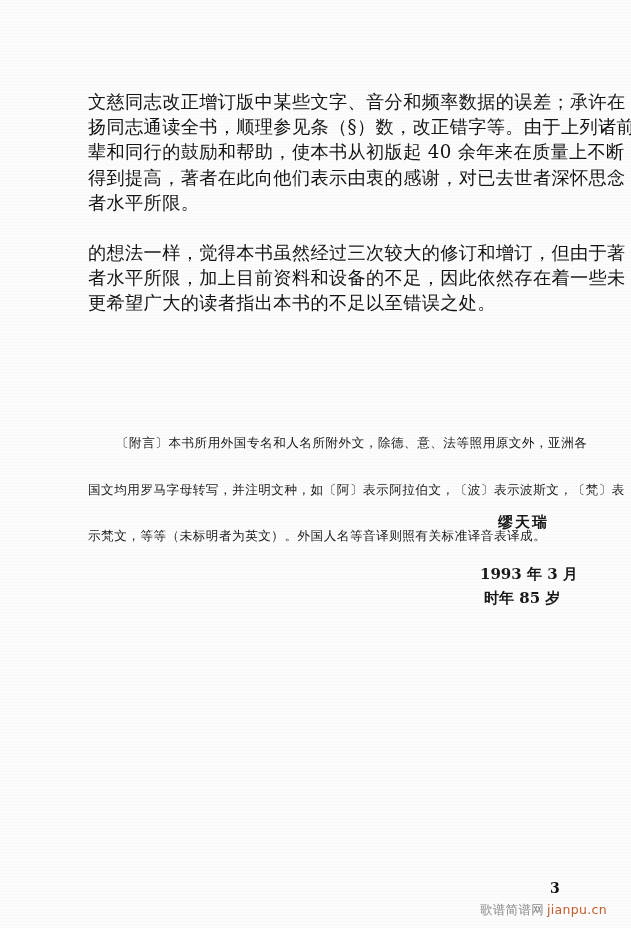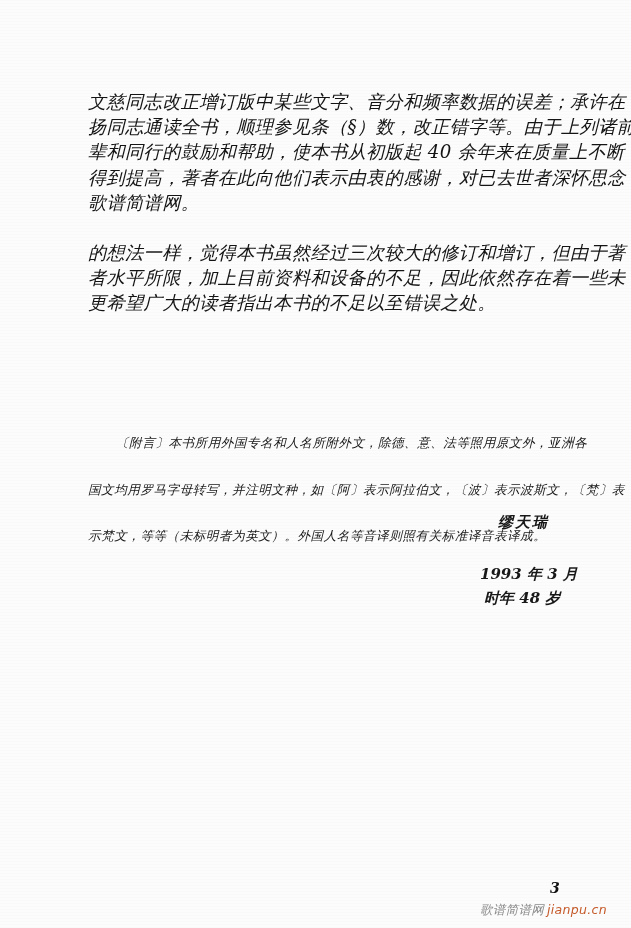--- a/index.html
+++ b/index.html
@@ -17,21 +17,20 @@
       background: #fbfbfb;
     }
     .page {
       position: absolute;
       left: 0; top: 0;
       width: 631px;
       height: 928px;
       background:
         repeating-linear-gradient(0deg, rgba(0,0,0,0.012) 0px, rgba(0,0,0,0.012) 1px, transparent 1px, transparent 3px),
         #fcfcfc;
-      font-style: italic;
     }
     .body-text {
       position: absolute;
       left: 88px;
       width: 470px;
       font-size: 18.2px;
       line-height: 25.2px;
       letter-spacing: 0.35px;
       text-align: justify;
       text-align-last: left;
@@ -94,39 +93,39 @@
 </head>
 <body>
 
 <div class="page">
 
   <div class="body-text para1">
     <span class="line">文慈同志改正增订版中某些文字、音分和频率数据的误差；承许在</span>
     <span class="line">扬同志通读全书，顺理参见条（§）数，改正错字等。由于上列诸前</span>
     <span class="line">辈和同行的鼓励和帮助，使本书从初版起 40 余年来在质量上不断</span>
     <span class="line">得到提高，著者在此向他们表示由衷的感谢，对已去世者深怀思念</span>
-    <span class="line">歌谱简谱网。</span>
+    <span class="line">者水平所限。</span>
   </div>
 
   <div class="body-text para2">
     <span class="line">的想法一样，觉得本书虽然经过三次较大的修订和增订，但由于著</span>
     <span class="line">者水平所限，加上目前资料和设备的不足，因此依然存在着一些未</span>
     <span class="line">更希望广大的读者指出本书的不足以至错误之处。</span>
   </div>
 
   <div class="note">
     <span class="line indent">〔附言〕本书所用外国专名和人名所附外文，除德、意、法等照用原文外，亚洲各</span>
     <span class="line">国文均用罗马字母转写，并注明文种，如〔阿〕表示阿拉伯文，〔波〕表示波斯文，〔梵〕表</span>
     <span class="line">示梵文，等等（未标明者为英文）。外国人名等音译则照有关标准译音表译成。</span>
   </div>
 
   <div class="signature">
     <div class="sig-name">缪天瑞</div>
     <div class="sig-date">1993 年 3 月</div>
-    <div class="sig-age">时年 48 岁</div>
+    <div class="sig-age">时年 85 岁</div>
   </div>
 
   <div class="page-number">3</div>
 
   <div class="watermark">
     <span class="wm-cn">歌谱简谱网</span><span class="wm-en">jianpu.cn</span>
   </div>
 
 </div>
 

